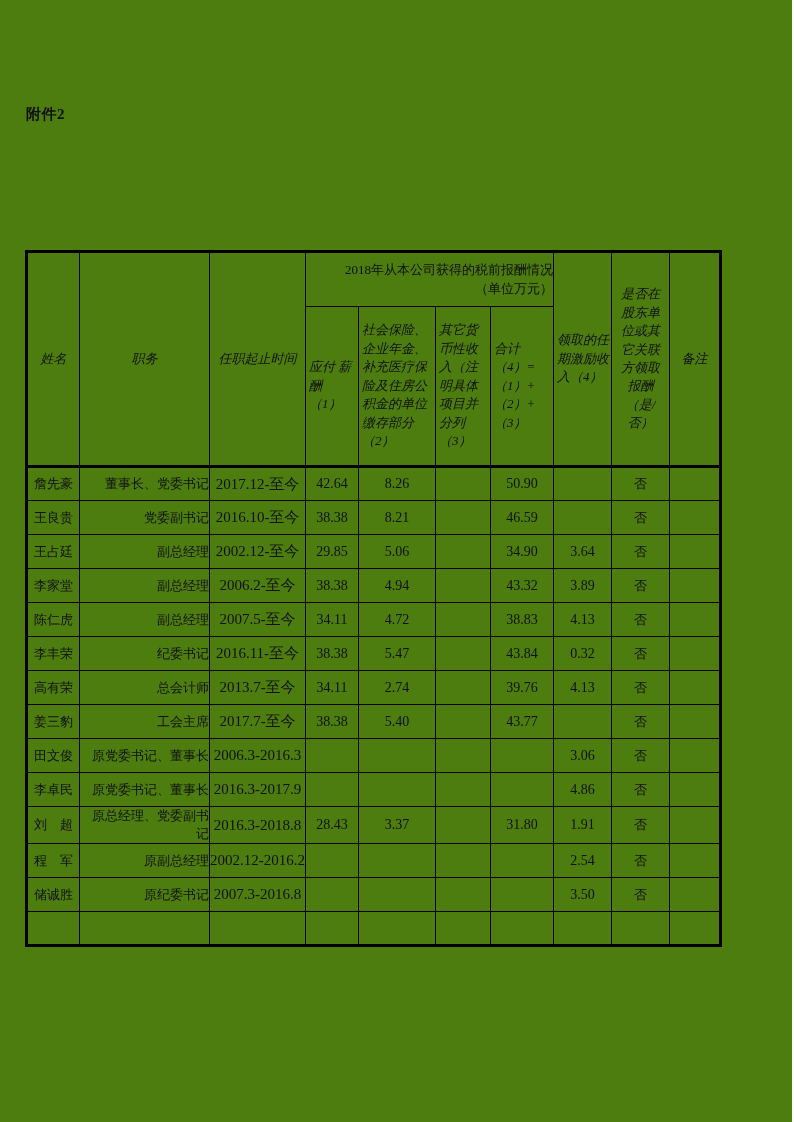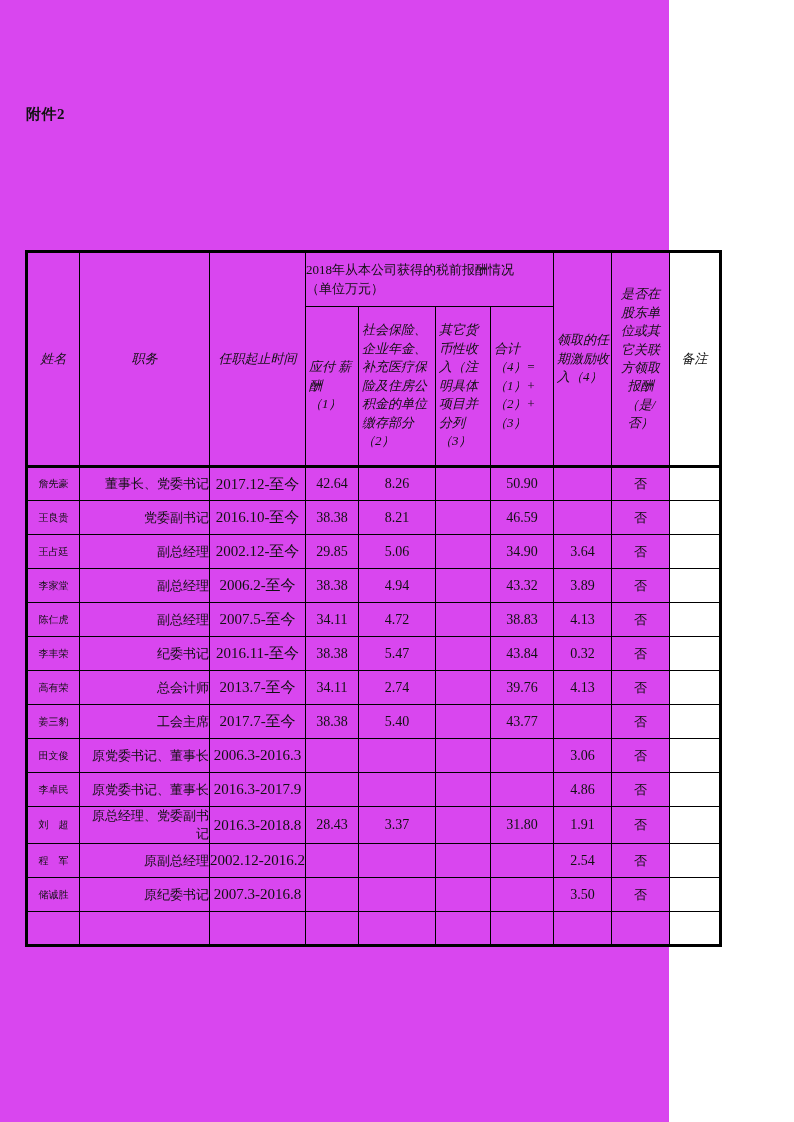--- a/index.html
+++ b/index.html
@@ -1,21 +1,21 @@
 <!DOCTYPE html>
 <html><head>
 <meta charset="utf-8">
 <style>
   html,body{margin:0;padding:0;background:#ffffff;}
   body{
     width:794px;height:1122px;position:relative;
     font-family:"Liberation Serif","DejaVu Serif",serif;
     color:#111111;
   }
-  .page{position:absolute;left:0;top:0;width:669px;height:1122px;background:#d946ef;}
+  .page{position:absolute;left:0;top:0;width:792px;height:1122px;background:#4d7c0f;}
   .attachment{
     position:absolute;left:26px;top:105px;
     font-size:15px;font-weight:bold;letter-spacing:0.5px;
   }
   .title{
     position:absolute;left:25px;top:152px;width:694px;margin:0;
     text-align:center;font-size:27px;font-weight:bold;letter-spacing:0.5px;
   }
   table.salary{
     position:absolute;left:25px;top:250px;
@@ -27,26 +27,26 @@
     font-weight:normal;overflow:hidden;
     vertical-align:middle;padding:0;
   }
   thead th{
     white-space:pre-line;
     font-size:13px;line-height:1.42;
   }
   tr.hrow1{height:55px;}
   tr.hrow2{height:160px;}
   .hb{border-bottom:3px solid #000;font-style:italic;}
-  .group{text-align:left;}
+  .group{text-align:right;}
   .th-center{text-align:center;}
   .th-left{text-align:left;padding-left:3px;padding-right:2px;}
   tbody tr{height:34px;}
   tbody td{text-align:center;}
-  td.c0{font-size:10px;}
+  td.c0{font-size:13px;}
   td.c1{font-size:13px;text-align:right;}
   td.c2{font-size:15px;}
   td.c3,td.c4,td.c5,td.c6,td.c7{font-size:14px;}
   td.c8{font-size:13px;}
 </style>
 </head>
 <body>
 
 <div class="page">
 

